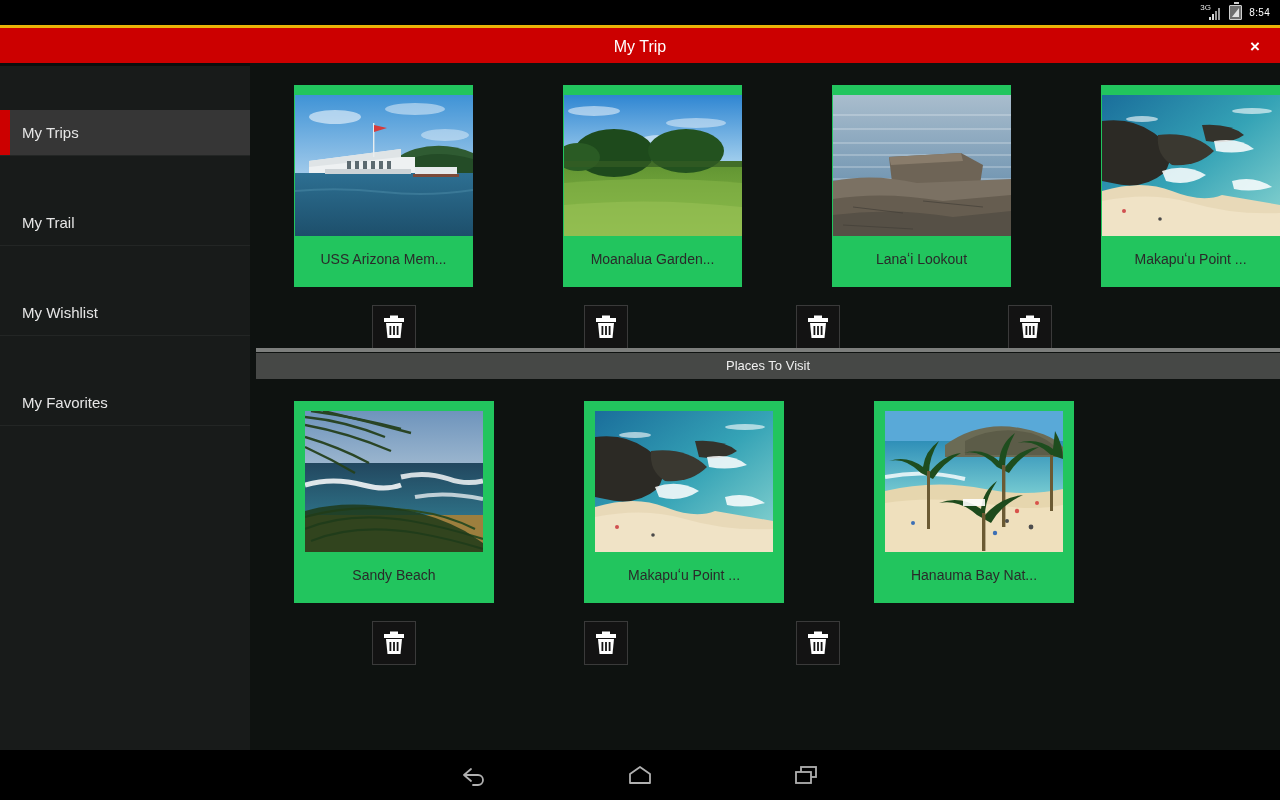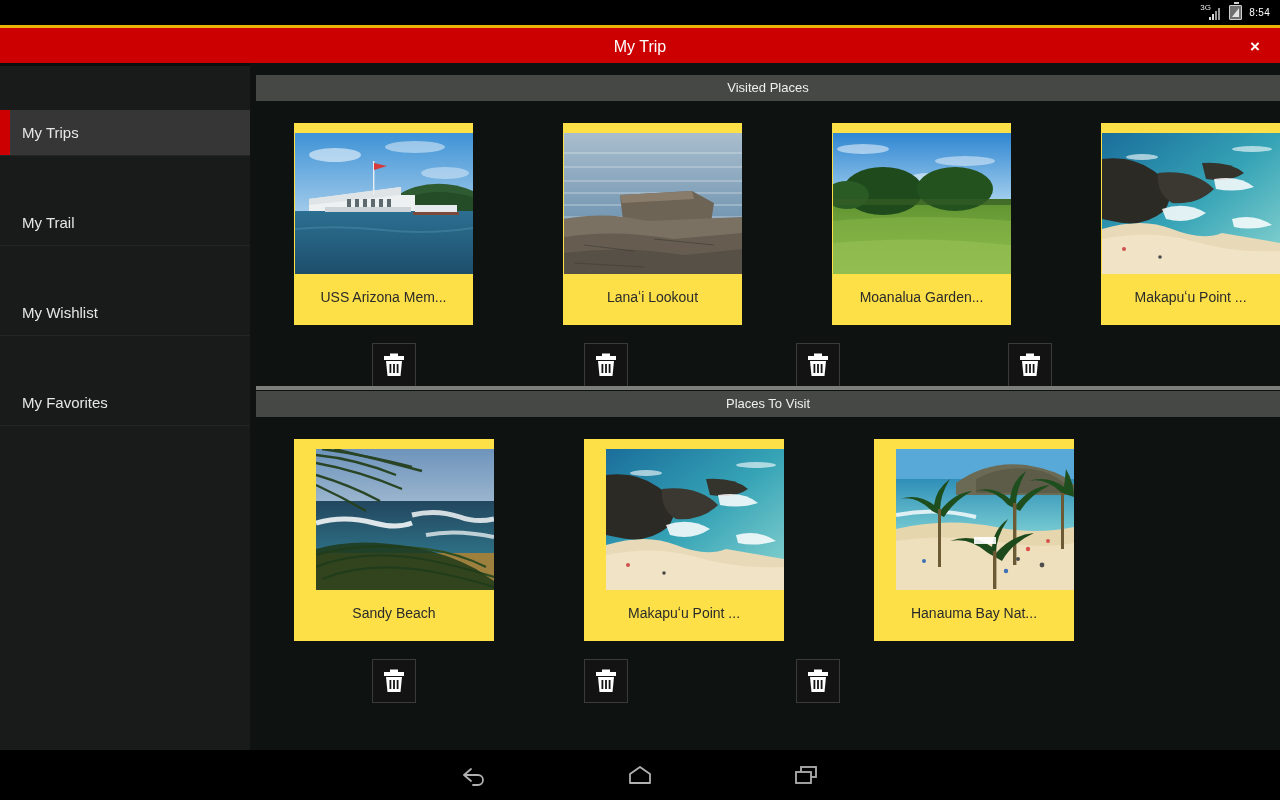--- a/index.html
+++ b/index.html
@@ -89,22 +89,22 @@
   .section-head.with-rail { margin-top: 4px; }
   .section-head.with-rail::before {
     content: ""; position: absolute; left: 0; right: 0; top: -5px; height: 4px;
     background: #7c7e7c;
   }
   .row {
     display: flex; padding-left: 44px; gap: 90px;
   }
   .row.cards { margin-top: 22px; }
   .card {
-    width: 200px; height: 202px; background: #fde047;
-    display: flex; flex-direction: column; align-items: flex-end;
+    width: 200px; height: 202px; background: #22c55e;
+    display: flex; flex-direction: column; align-items: center;
     padding-top: 10px; cursor: pointer;
   }
   .thumb {
     width: 178px; height: 141px; background: #6a7f8c; overflow: hidden;
     position: relative;
   }
   .card-label {
     margin-top: 15px; font-size: 14px; color: #2a2a2a; text-align: center;
     width: 100%; white-space: nowrap; overflow: hidden;
   }
@@ -161,23 +161,20 @@
     <div class="nav-item">
       <span>My Wishlist</span>
     </div>
     <div class="nav-item">
       <span>My Favorites</span>
     </div>
   </div>
 
   <div class="content">
 
-    <div class="section-head">
-      <span>Visited Places</span>
-    </div>
 
     <div class="row cards">
 
       <div class="card">
         <div class="thumb">
           <svg class="art" viewBox="0 0 178 141" preserveAspectRatio="none">
             <defs>
               <linearGradient id="sky1" x1="0" y1="0" x2="0" y2="1">
                 <stop offset="0" stop-color="#3f93d6"></stop>
                   <stop offset="1" stop-color="#9fc9ea"></stop>
@@ -212,54 +209,20 @@
             <path d="M0 96 Q44 92 88 97 T178 95" stroke="#4b8ca8" stroke-width="2" fill="none" opacity=".5"></path>
           </svg>
         </div>
         <div class="card-label">USS Arizona Mem...</div>
       </div>
 
       <div class="card">
         <div class="thumb">
           <svg class="art" viewBox="0 0 178 141" preserveAspectRatio="none">
             <defs>
-              <linearGradient id="sea3" x1="0" y1="0" x2="0" y2="1">
-                <stop offset="0" stop-color="#a9bdcd"></stop>
-                  <stop offset="1" stop-color="#6e93b0"></stop>
-              </linearGradient>
-            </defs>
-            <rect width="178" height="96" fill="url(#sea3)"></rect>
-            <g stroke="#ffffff" stroke-width="1" opacity=".45" fill="none">
-              <path d="M0 20 H178"></path>
-                <path d="M0 34 H178"></path>
-                <path d="M0 48 H178"></path>
-              <path d="M0 60 H178"></path>
-                <path d="M0 72 H178"></path>
-                <path d="M0 84 H178"></path>
-            </g>
-            <path d="M0 92 Q30 86 60 94 T120 92 T178 96 L178 141 L0 141 Z" fill="#f2f5f6" opacity=".8"></path>
-            <path d="M56 62 L128 58 L150 70 L146 96 L60 96 Z" fill="#6e6456"></path>
-            <path d="M56 62 L128 58 L130 66 L58 70 Z" fill="#897c6b"></path>
-            <path d="M0 86 Q40 78 84 88 L178 84 L178 141 L0 141 Z" fill="#7b7163"></path>
-            <path d="M0 104 Q50 96 110 106 L178 100 L178 141 L0 141 Z" fill="#665d50"></path>
-            <path d="M0 120 Q60 112 120 122 L178 116 L178 141 L0 141 Z" fill="#565046"></path>
-            <g stroke="#433f38" stroke-width="1" opacity=".7" fill="none">
-              <path d="M20 112 L70 118"></path>
-                <path d="M90 106 L150 112"></path>
-                <path d="M10 130 L80 134"></path>
-            </g>
-          </svg>
-        </div>
-        <div class="card-label">Lanaʻi Lookout</div>
-      </div>
-
-      <div class="card">
-        <div class="thumb">
-          <svg class="art" viewBox="0 0 178 141" preserveAspectRatio="none">
-            <defs>
               <linearGradient id="sky2" x1="0" y1="0" x2="0" y2="1">
                 <stop offset="0" stop-color="#2f86d2"></stop>
                   <stop offset="1" stop-color="#a9d3ef"></stop>
               </linearGradient>
               <linearGradient id="grass2" x1="0" y1="0" x2="0" y2="1">
                 <stop offset="0" stop-color="#5f9331"></stop>
                   <stop offset="1" stop-color="#8dbb4a"></stop>
               </linearGradient>
             </defs>
             <rect width="178" height="72" fill="url(#sky2)"></rect>
@@ -269,20 +232,54 @@
             <rect y="66" width="178" height="75" fill="url(#grass2)"></rect>
             <ellipse cx="50" cy="58" rx="40" ry="24" fill="#1e4a1c"></ellipse>
             <ellipse cx="122" cy="56" rx="38" ry="22" fill="#23521f"></ellipse>
             <ellipse cx="14" cy="62" rx="22" ry="14" fill="#2a5b24"></ellipse>
             <rect y="66" width="178" height="6" fill="#355c24" opacity=".7"></rect>
             <path d="M0 88 Q90 80 178 88 L178 141 L0 141 Z" fill="#86b648" opacity=".55"></path>
             <path d="M0 110 Q90 102 178 112 L178 141 L0 141 Z" fill="#9cc457" opacity=".5"></path>
           </svg>
         </div>
         <div class="card-label">Moanalua Garden...</div>
+      </div>
+
+      <div class="card">
+        <div class="thumb">
+          <svg class="art" viewBox="0 0 178 141" preserveAspectRatio="none">
+            <defs>
+              <linearGradient id="sea3" x1="0" y1="0" x2="0" y2="1">
+                <stop offset="0" stop-color="#a9bdcd"></stop>
+                  <stop offset="1" stop-color="#6e93b0"></stop>
+              </linearGradient>
+            </defs>
+            <rect width="178" height="96" fill="url(#sea3)"></rect>
+            <g stroke="#ffffff" stroke-width="1" opacity=".45" fill="none">
+              <path d="M0 20 H178"></path>
+                <path d="M0 34 H178"></path>
+                <path d="M0 48 H178"></path>
+              <path d="M0 60 H178"></path>
+                <path d="M0 72 H178"></path>
+                <path d="M0 84 H178"></path>
+            </g>
+            <path d="M0 92 Q30 86 60 94 T120 92 T178 96 L178 141 L0 141 Z" fill="#f2f5f6" opacity=".8"></path>
+            <path d="M56 62 L128 58 L150 70 L146 96 L60 96 Z" fill="#6e6456"></path>
+            <path d="M56 62 L128 58 L130 66 L58 70 Z" fill="#897c6b"></path>
+            <path d="M0 86 Q40 78 84 88 L178 84 L178 141 L0 141 Z" fill="#7b7163"></path>
+            <path d="M0 104 Q50 96 110 106 L178 100 L178 141 L0 141 Z" fill="#665d50"></path>
+            <path d="M0 120 Q60 112 120 122 L178 116 L178 141 L0 141 Z" fill="#565046"></path>
+            <g stroke="#433f38" stroke-width="1" opacity=".7" fill="none">
+              <path d="M20 112 L70 118"></path>
+                <path d="M90 106 L150 112"></path>
+                <path d="M10 130 L80 134"></path>
+            </g>
+          </svg>
+        </div>
+        <div class="card-label">Lanaʻi Lookout</div>
       </div>
 
       <div class="card">
         <div class="thumb">
           <svg class="art" viewBox="0 0 178 141" preserveAspectRatio="none">
             <defs>
               <linearGradient id="sea4" x1="0" y1="0" x2="1" y2="1">
                 <stop offset="0" stop-color="#1a6e9b"></stop>
                   <stop offset="0.5" stop-color="#35a3b6"></stop>
                 <stop offset="1" stop-color="#8fd7d2"></stop>

